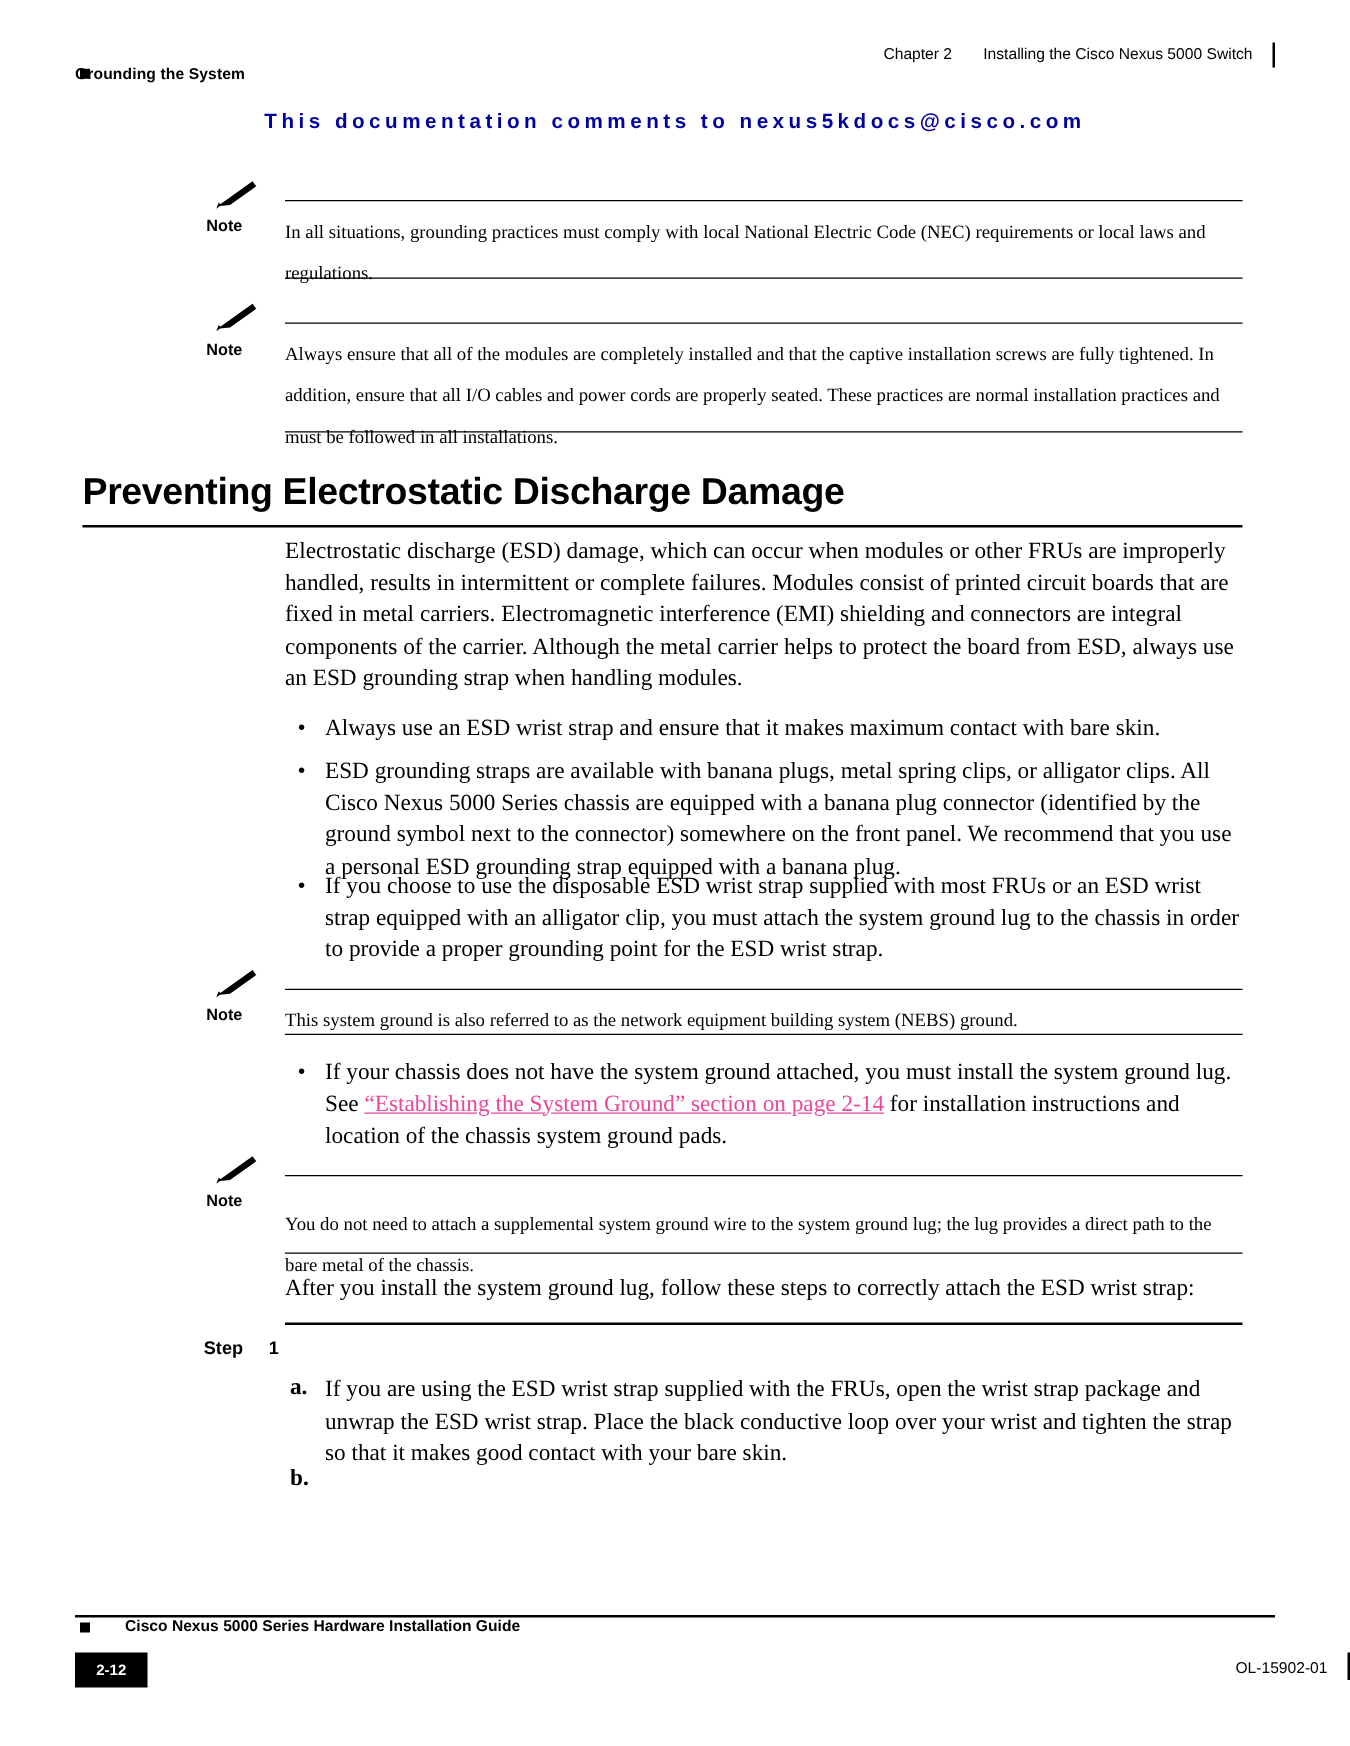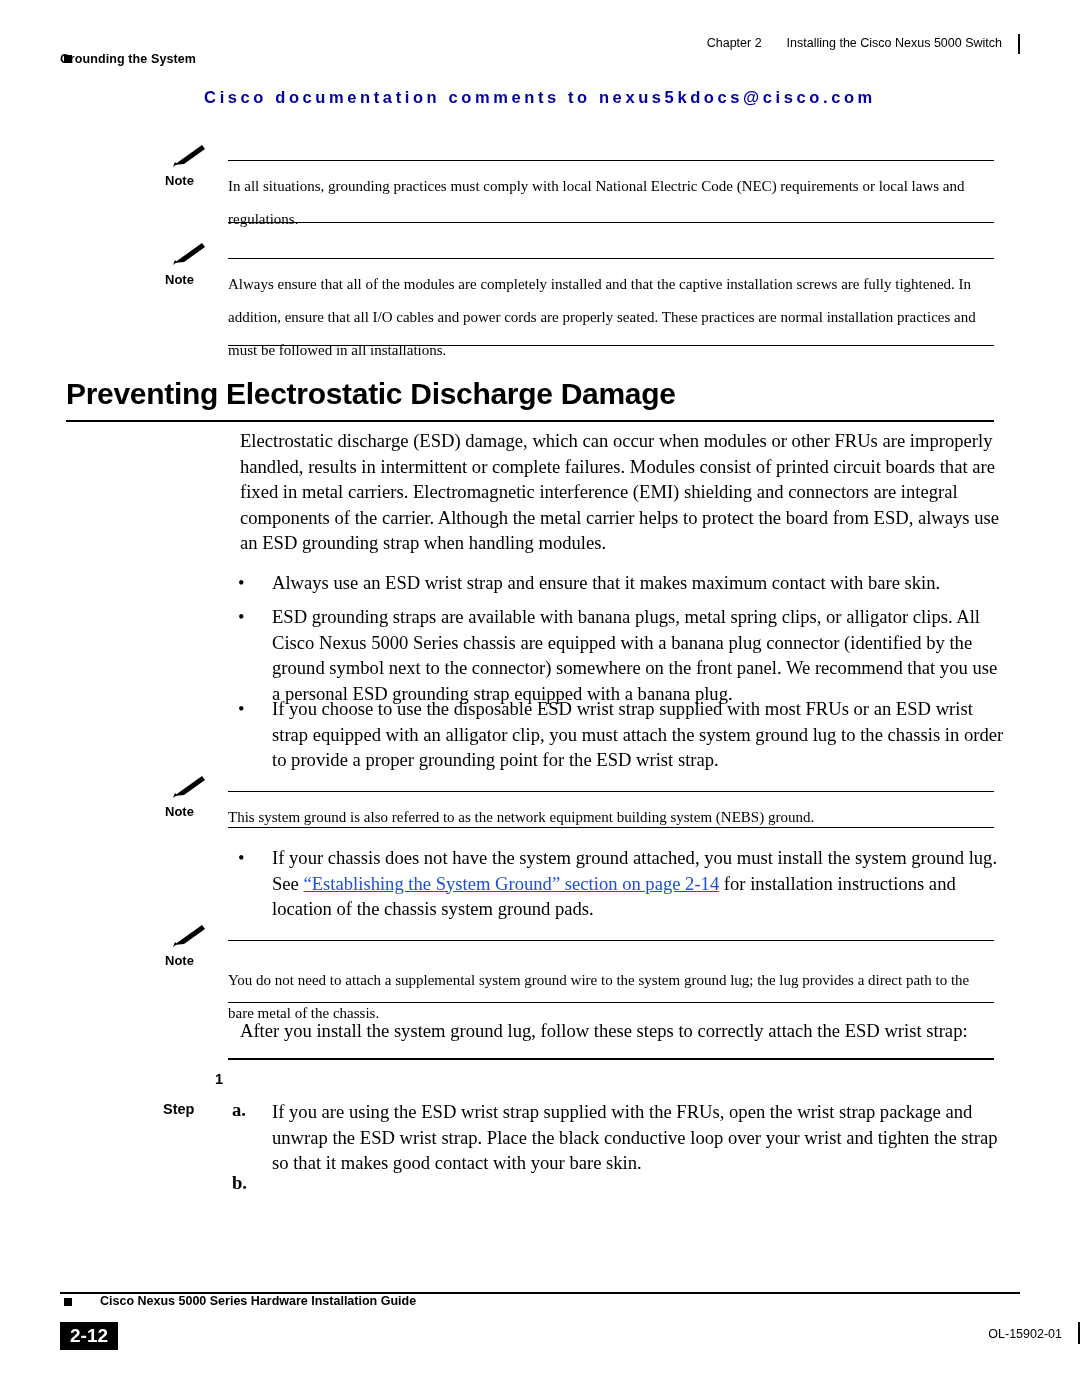--- a/index.html
+++ b/index.html
@@ -75,21 +75,20 @@
     letter-spacing: 3.6px;
     color: #0000a0;
   }
 
   
   .body-text {
     position: absolute;
     font-size: 18.6px;
     line-height: 25.5px;
     text-align: left;
-    margin-left: 12px;
   }
   .note-rule {
     position: absolute;
     height: 1px;
     background: #000;
   }
   .note-label {
     position: absolute;
     font-family: Liberation Sans, sans-serif;
     font-weight: bold;
@@ -139,21 +138,21 @@
     font-family: "Liberation Sans", sans-serif;
     font-weight: bold;
     font-size: 14.5px;
   }
   .sub-letter {
     position: absolute;
     font-weight: bold;
     font-size: 18.6px;
   }
 
-  .link { color: #1d4ed8; }
+  .link { color: #ec4899; }
 
   
   .footer-rule {
     position: absolute;
     left: 60px;
     right: 60px;
     top: 1292px;
     height: 2px;
     background: #000;
   }
@@ -185,21 +184,21 @@
     position: absolute;
     left: 60px;
     top: 1322px;
     width: 58px;
     height: 28px;
     line-height: 28px;
     text-align: center;
     color: #ffffff;
     font-family: "Liberation Sans", sans-serif;
     font-weight: bold;
-    font-size: 19px;
+    font-size: 12px;
   }
   .footer-docid {
     position: absolute;
     right: 18px;
     top: 1327px;
     font-family: "Liberation Sans", sans-serif;
     font-size: 12.5px;
     text-align: right;
   }
   .footer-rule-right {
@@ -220,21 +219,21 @@
     <div class="header-square"></div>
     <div class="header-left">Grounding the System</div>
     <div class="header-right">
       <span class="header-chapter">Chapter 2</span>
       <span style="display:inline-block;width:18px"></span>
       <span>Installing the Cisco Nexus 5000 Switch</span>
     </div>
     <div class="header-rule-right"></div>
   </div>
 
-  <div class="senddocs">Cisco documentation comments to nexus5kdocs@cisco.com</div>
+  <div class="senddocs">This documentation comments to nexus5kdocs@cisco.com</div>
 
   <div>
     <svg class="note-icon" style="left:172px; top:143px;" viewBox="0 0 34 26">
       <path d="M2 22 L9 17 L30 2 L33 6 L12 21 Z" fill="#000"></path>
       <path d="M1 24 L5 21 L3 19 Z" fill="#000"></path>
     </svg>
     <div class="note-rule" style="left:228px; top:160px; width:766px;"></div>
     <div class="note-label" style="left:165px; top:173px;">Note</div>
     <div class="note-text" style="left:228px; top:170px; width:766px;">In all situations, grounding practices must comply with local National Electric Code (NEC) requirements or local laws and regulations.</div>
     <div class="note-rule" style="left:228px; top:222px; width:766px;"></div>
@@ -291,21 +290,21 @@
     </svg>
     <div class="note-rule" style="left:228px; top:940px; width:766px;"></div>
     <div class="note-label" style="left:165px; top:953px;">Note</div>
     <div class="note-text" style="left:228px; top:950px; width:766px;margin-top:14px;">You do not need to attach a supplemental system ground wire to the system ground lug; the lug provides a direct path to the bare metal of the chassis.</div>
     <div class="note-rule" style="left:228px; top:1002px; width:766px;"></div>
   </div>
 
   <div class="body-text" style="left:228px; top:1018px; width:766px;">After you install the system ground lug, follow these steps to correctly attach the ESD wrist strap:</div>
 
   <div class="note-rule" style="left:228px; top:1058px; width:766px; height:2px;"></div>
-  <div class="step-label" style="left:163px; top:1071px;margin-top:30px;">Step</div>
+  <div class="step-label" style="left:163px; top:1071px;">Step</div>
   <div class="step-num" style="left:215px; top:1071px;">1</div>
 
   <div class="sub-letter" style="left:232px; top:1099px;">a.</div>
   <div class="body-text" style="left:260px; top:1099px; width:734px;">If you are using the ESD wrist strap supplied with the FRUs, open the wrist strap package and unwrap the ESD wrist strap. Place the black conductive loop over your wrist and tighten the strap so that it makes good contact with your bare skin.</div>
 
   <div class="sub-letter" style="left:232px; top:1172px;">b.</div>
 
   <div class="footer-rule"></div>
   <div class="footer-square"></div>
   <div class="footer-title">Cisco Nexus 5000 Series Hardware Installation Guide</div>

